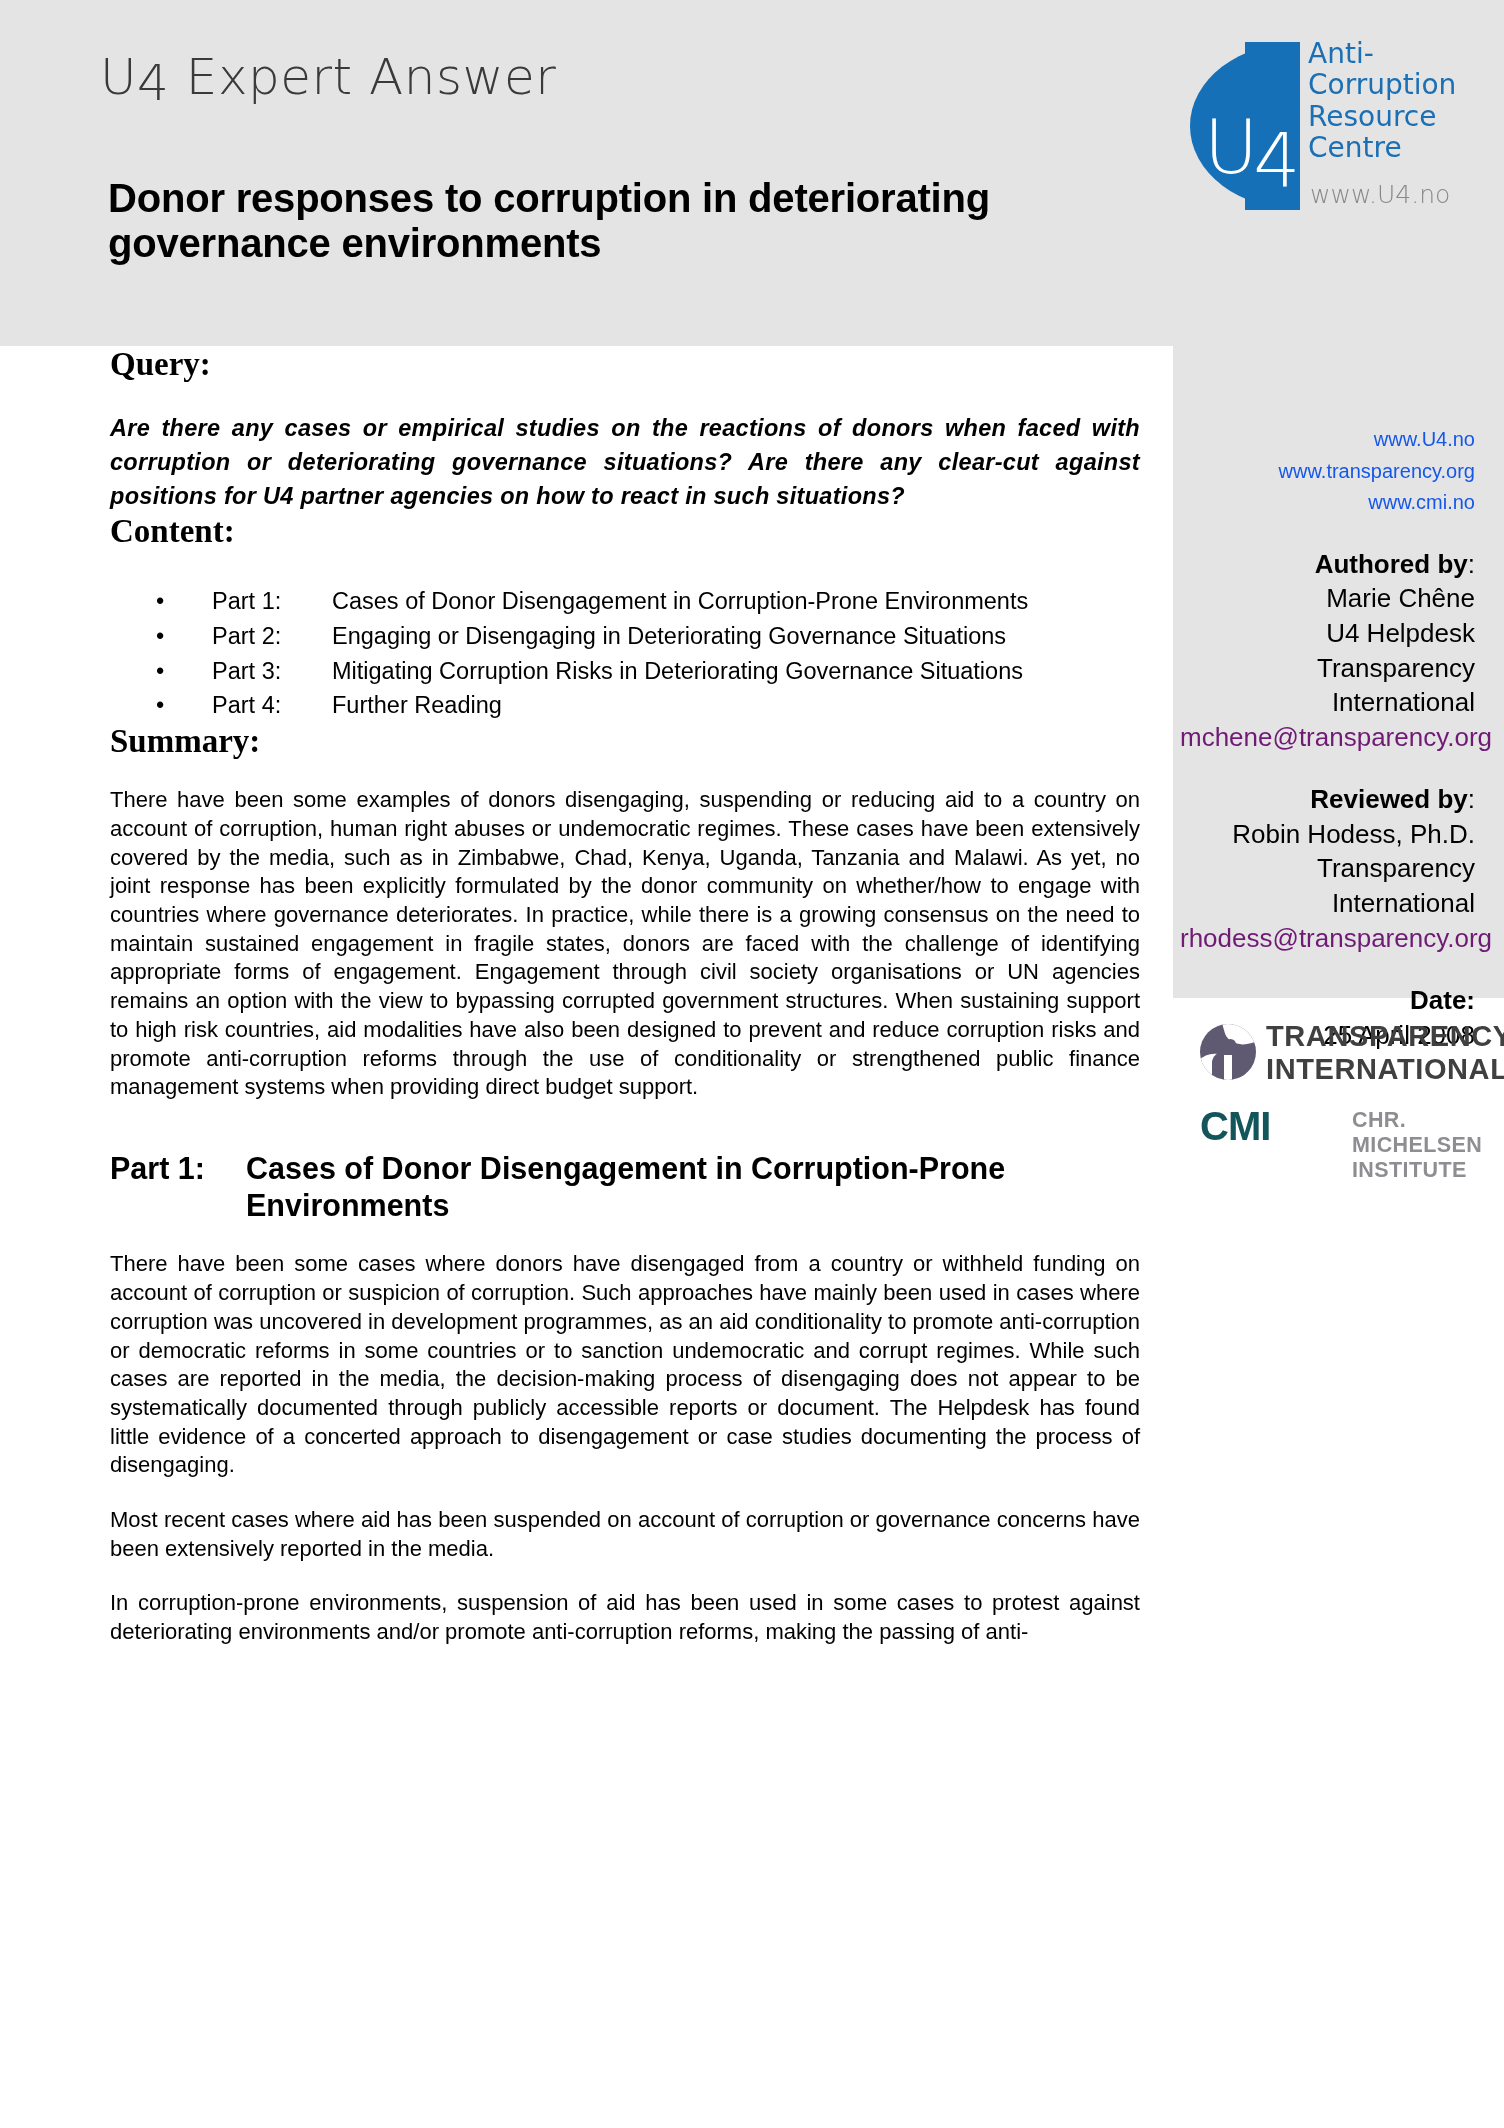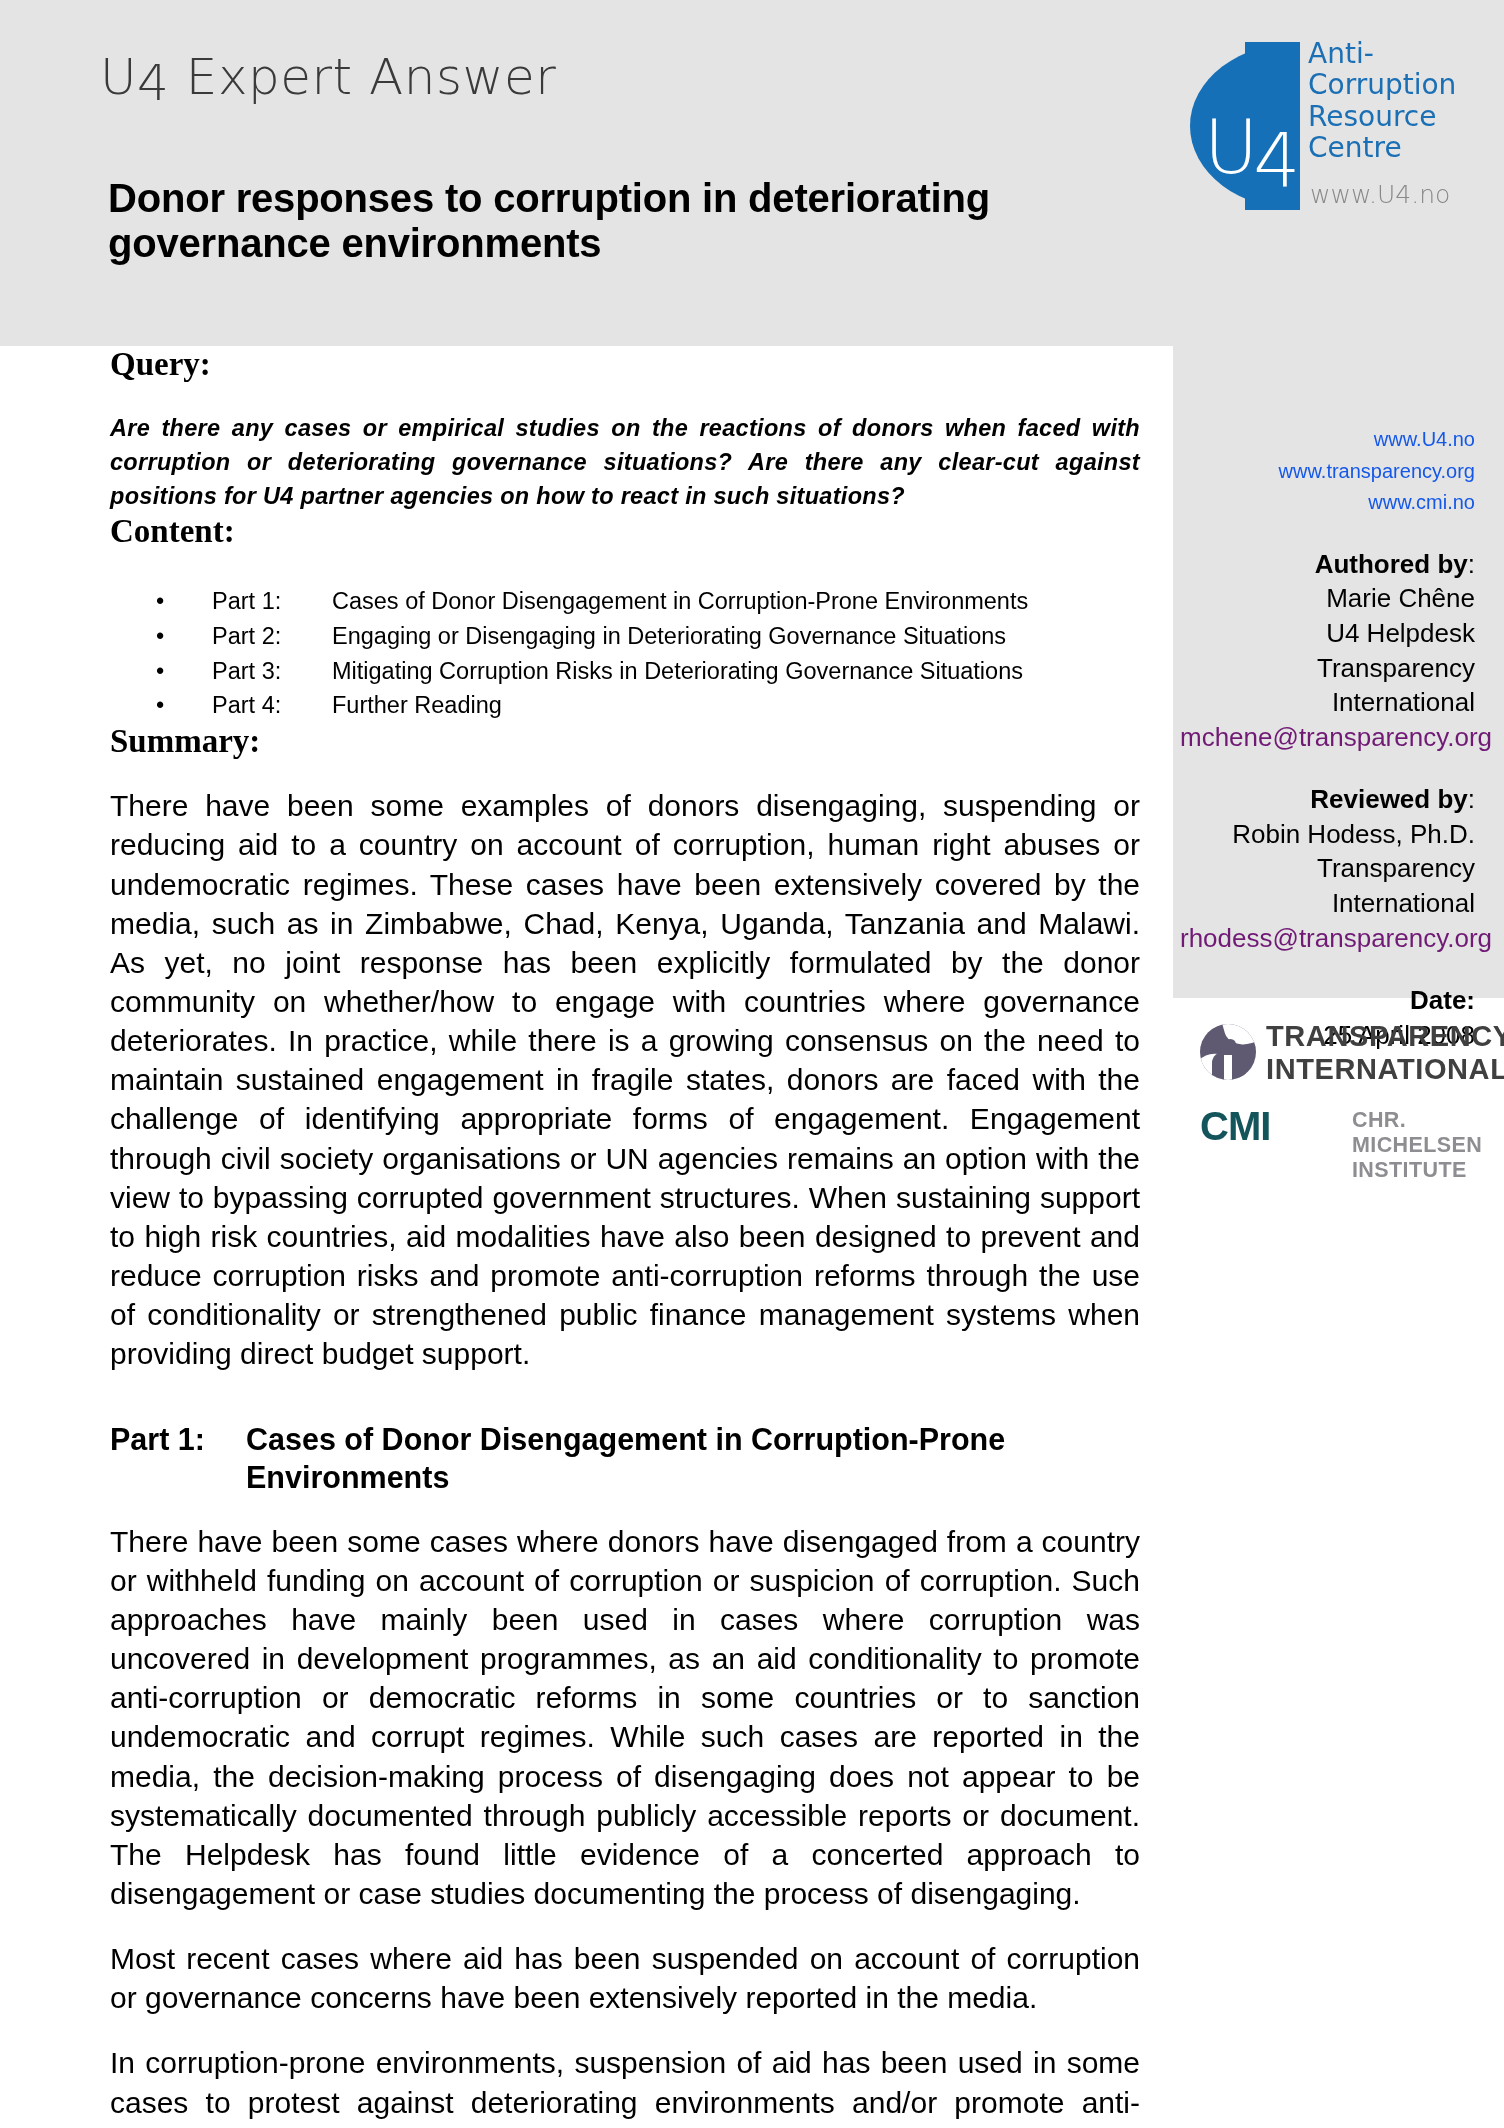--- a/index.html
+++ b/index.html
@@ -311,21 +311,21 @@
     font-size: 23.5px;
   }
   .toc li .part {
     display: inline-block;
     width: 120px;
   }
   .summary-head { margin-top: 48px; }
   p.body {
     margin: 26px 8px 0 0;
     width: 1030px;
-    font-size: 30px;
+    font-size: 22px;
     line-height: 1.305;
     text-align: justify;
     font-family: "Liberation Sans", sans-serif;
     font-stretch: condensed;
   }
   .part-head {
     margin-top: 48px;
     width: 1000px;
     font-size: 30.5px;
     font-weight: bold;

